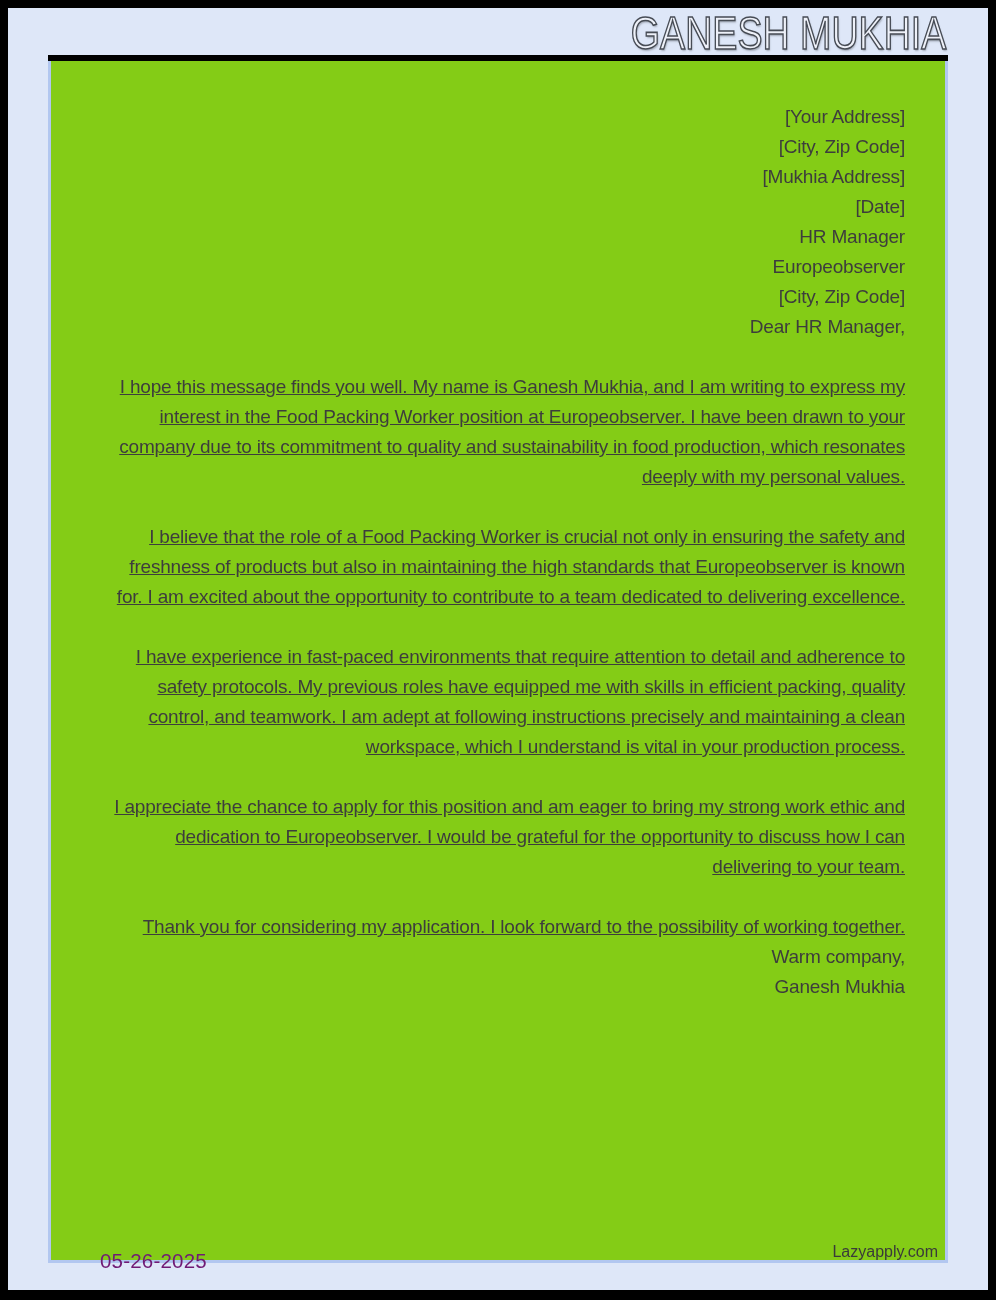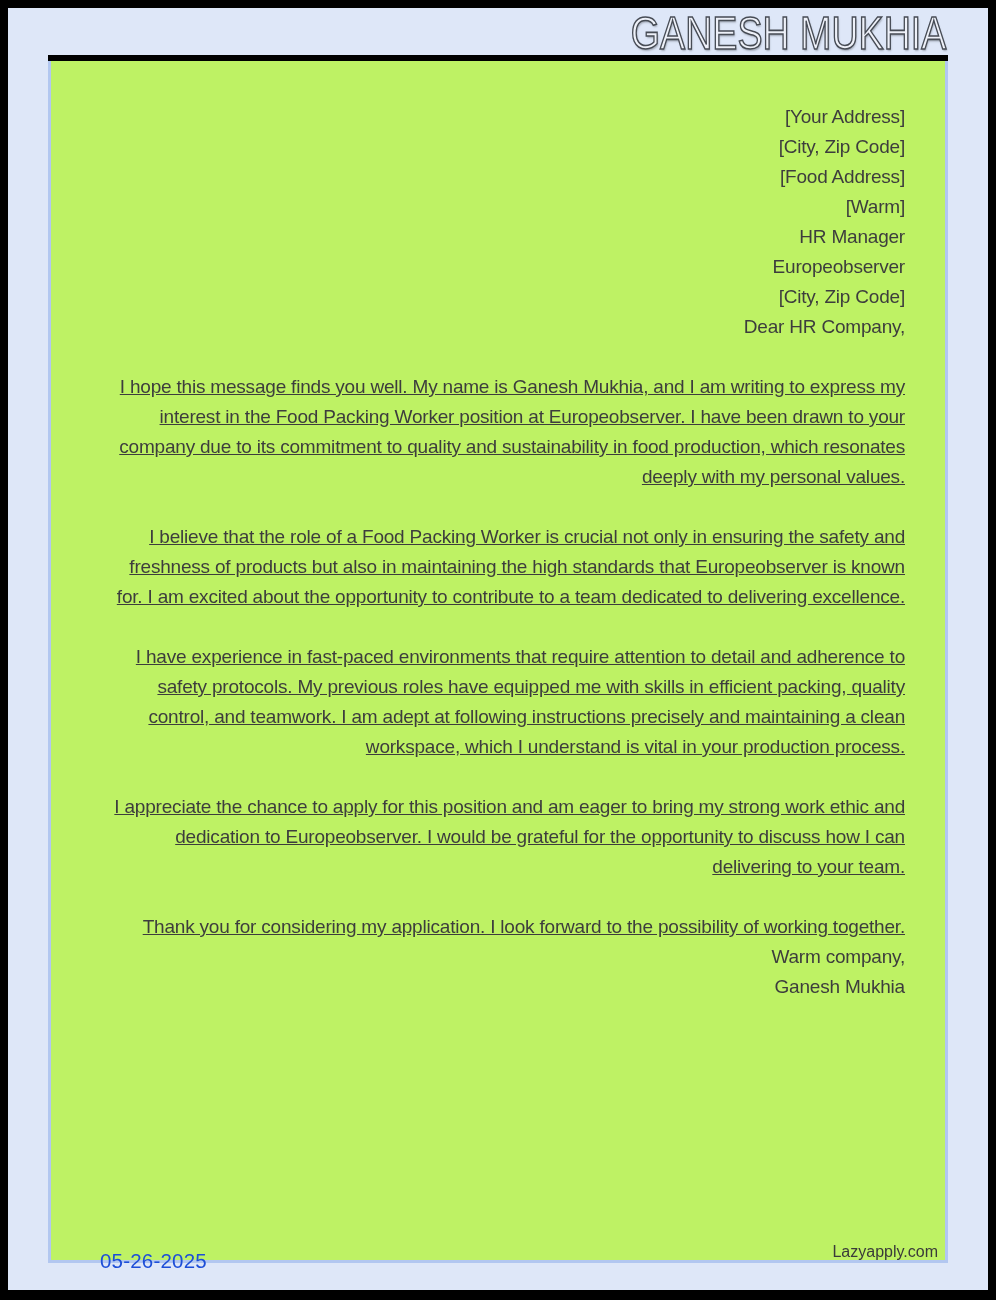--- a/index.html
+++ b/index.html
@@ -35,21 +35,21 @@
     position: absolute;
     left: 40px; top: 47px;
     width: 900px; height: 6px;
     background: #000;
   }
   .letter-panel {
     position: absolute;
     left: 40px; top: 53px;
     width: 900px; height: 1202px;
     box-sizing: border-box;
-    background: #bef264;
+    background: #84cc16;
     border: 3px solid #b2c7f0;
     border-top: none;
   }
   .letter-content {
     padding: 41px 40px 0 49px;
     font-size: 19px;
     line-height: 30px;
     letter-spacing: -0.2px;
     color: #3d3d3d;
   }
@@ -67,50 +67,50 @@
     font-size: 16px;
     letter-spacing: 0;
     color: #3a3a3a;
     line-height: 17px;
   }
   .date-text {
     position: absolute;
     left: 92px; top: 1241px;
     font-size: 20.5px;
     letter-spacing: 0.2px;
-    color: #1d4ed8;
+    color: #701a75;
     z-index: 5;
   }
 </style>
 </head>
 <body>
 
 <div class="canvas">
 
   <div class="applicant-name">GANESH MUKHIA</div>
 
   <div class="header-rule"></div>
 
   <div class="letter-panel">
     <div class="letter-content">
 
       <div class="addr-block">
         <div class="line">[Your Address]</div>
         <div class="line">[City, Zip Code]</div>
-        <div class="line">[Food Address]</div>
-        <div class="line">[Warm]</div>
+        <div class="line">[Mukhia Address]</div>
+        <div class="line">[Date]</div>
       </div>
 
       <div class="addr-block block">
         <div class="line">HR Manager</div>
         <div class="line">Europeobserver</div>
         <div class="line">[City, Zip Code]</div>
       </div>
 
-      <div class="line block">Dear HR Company,</div>
+      <div class="line block">Dear HR Manager,</div>
 
       <p class="para">I hope this message finds you well. My name is Ganesh Mukhia, and I am writing to express my interest in the Food Packing Worker position at Europeobserver. I have been drawn to your company due to its commitment to quality and sustainability in food production, which resonates deeply with my personal values.</p>
       <p class="para">I believe that the role of a Food Packing Worker is crucial not only in ensuring the safety and freshness of products but also in maintaining the high standards that Europeobserver is known for. I am excited about the opportunity to contribute to a team dedicated to delivering excellence.</p>
       <p class="para">I have experience in fast-paced environments that require attention to detail and adherence to safety protocols. My previous roles have equipped me with skills in efficient packing, quality control, and teamwork. I am adept at following instructions precisely and maintaining a clean workspace, which I understand is vital in your production process.</p>
       <p class="para">I appreciate the chance to apply for this position and am eager to bring my strong work ethic and dedication to Europeobserver. I would be grateful for the opportunity to discuss how I can delivering to your team.</p>
       <p class="para">Thank you for considering my application. I look forward to the possibility of working together.</p>
 
       <div class="line block">Warm company,</div>
 
       <div class="line block">Ganesh Mukhia</div>

